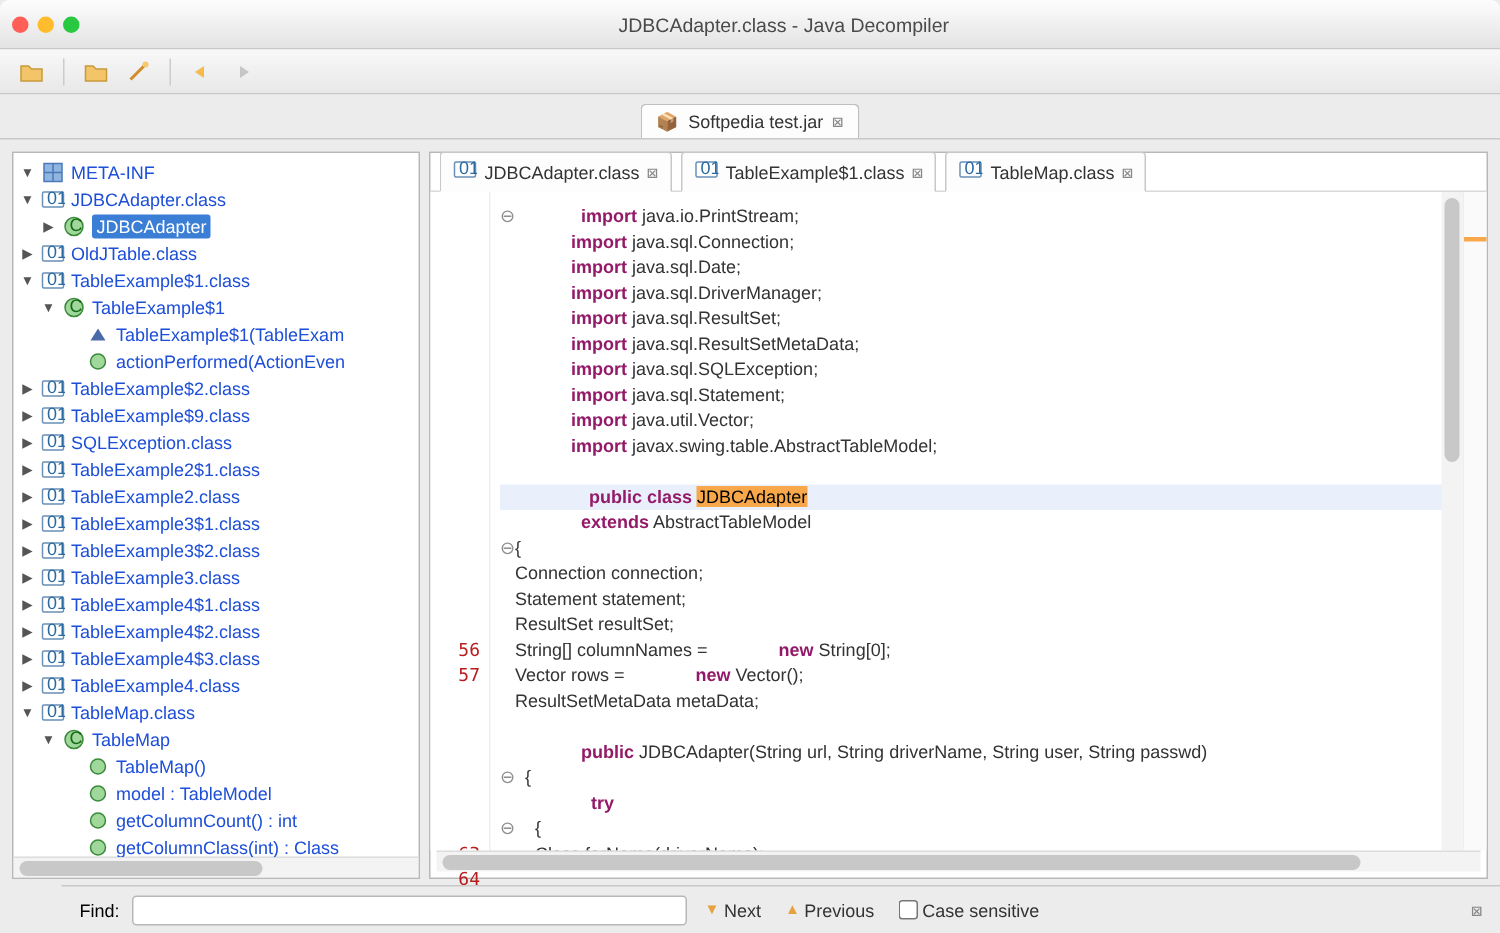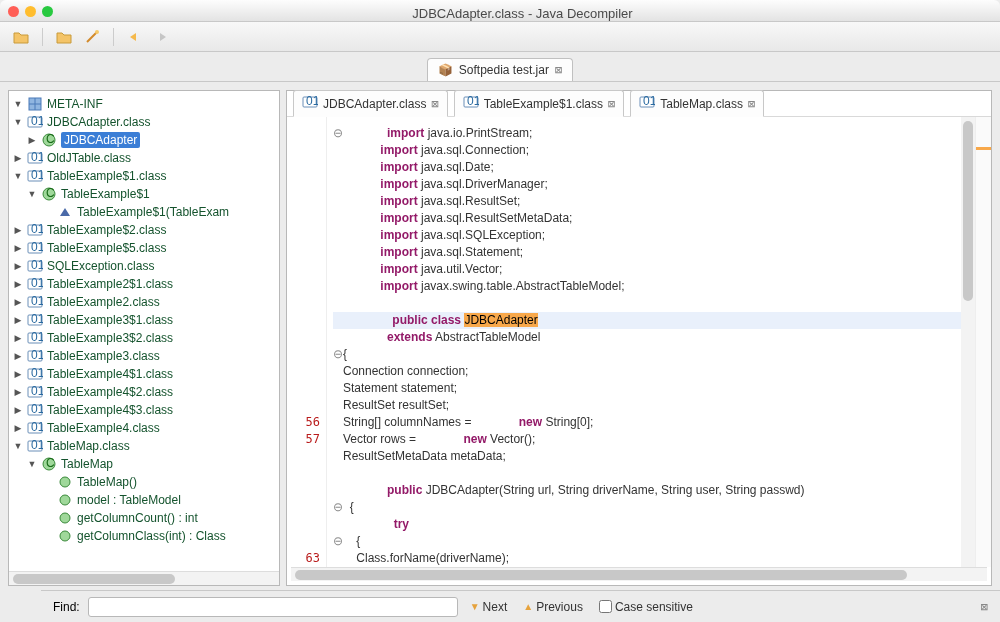--- a/index.html
+++ b/index.html
@@ -1,36 +1,36 @@
 <!DOCTYPE html>
 <html><head>
 <meta charset="utf-8">
 <style>
 * { margin: 0; padding: 0; box-sizing: border-box; font-family: "Lucida Grande", Arial, sans-serif; font-size: 12px; }
 body { background: #ececec; width: 1000px; height: 622px; overflow: hidden; display: flex; flex-direction: column; }
-.titlebar { height: 22px; background: linear-gradient(#fdfdfd,#e3e3e3); border-bottom: 1px solid #c8c8c8; display: flex; align-items: flex-start; padding: 6px 8px; border-radius: 6px 6px 0 0; }
+.titlebar { height: 22px; background: linear-gradient(#fdfdfd,#e3e3e3); border-bottom: 1px solid #c8c8c8; display: flex; align-items: center; padding: 16px 8px; border-radius: 6px 6px 0 0; }
 .traffic { display: flex; gap: 6px; }
 .tdot { width: 11px; height: 11px; border-radius: 50%; }
 .red { background:#ff5f57; } .yellow{background:#ffbd2e;} .green{background:#28c940;}
 .title { flex:1; text-align:center; color:#4a4a4a; font-size:13px; }
 .toolbar { height: 30px; background: linear-gradient(#f8f8f8,#e8e8e8); border-bottom:1px solid #c8c8c8; display:flex; align-items:center; gap:6px; padding:0 10px; }
 .toolbar .sep { width:1px; height:18px; background:#ccc; margin:0 4px; }
 .tbtn { width:22px; height:22px; display:flex; align-items:center; justify-content:center; cursor:pointer; border-radius:3px; }
 
 .tabstrip { height: 30px; display:flex; align-items:flex-end; justify-content:center; background:#ececec; border-bottom:1px solid #c8c8c8; }
 .jartab { background:#fdfdfd; border:1px solid #c0c0c0; border-bottom:none; border-radius:4px 4px 0 0; padding:4px 10px; display:flex; align-items:center; gap:6px; font-size:12px; color:#333; }
 .jartab .cls { color:#888; cursor:pointer; font-family:monospace; }
 
 .workarea { flex:1; display:flex; padding:8px 8px 4px 8px; gap:6px; min-height:0; }
 .treepanel { width:272px; background:#fff; border:1px solid #b8b8b8; display:flex; flex-direction:column; overflow:hidden; position:relative; }
 .tree { flex:1; overflow:auto; padding:4px 0; }
 .treerow { display:flex; align-items:center; gap:4px; padding:1px 4px; cursor:pointer; white-space:nowrap; height:18px; }
 .treerow .arr { width:10px; text-align:center; color:#555; font-size:9px; }
 .treerow .ico { width:16px; height:16px; display:inline-flex; align-items:center; justify-content:center; }
-.treerow .lbl { font-size:12px; color:#14532d; }
+.treerow .lbl { font-size:12px; color:#1d4ed8; }
 .treerow.sel .lbl { background:#3b7ed6; color:#fff; padding:1px 3px; border-radius:2px; }
 .in1 { padding-left:18px; } .in2{padding-left:34px;}
 .hscroll { height:14px; background:#f3f3f3; border-top:1px solid #ddd; }
 .hscroll .thumb { width:60%; height:10px; background:#c8c8c8; border-radius:5px; margin:2px 0 0 4px; }
 
 .editorpanel { flex:1; background:#fff; border:1px solid #b8b8b8; display:flex; flex-direction:column; min-width:0; }
 .editortabs { height:26px; display:flex; align-items:flex-end; padding:0 6px; gap:6px; border-bottom:1px solid #d9d9d9; }
 .etab { background:#fdfdfd; border:1px solid #c8c8c8; border-bottom:1px solid #fdfdfd; border-radius:3px 3px 0 0; padding:3px 8px; display:flex; align-items:center; gap:5px; font-size:12px; color:#333; margin-bottom:-1px; cursor:pointer; }
 .etab .cls { color:#888; cursor:pointer; font-family:monospace; }
 
@@ -173,39 +173,48 @@
         </div>
         <div class="treerow in2">
           <span class="arr"></span>
           <span class="ico">
             <svg width="16" height="16">
               <path d="M3 12 L8 4 L13 12 Z" fill="#4a6aa8"></path>
             </svg>
           </span>
           <span class="lbl">TableExample$1(TableExam</span>
         </div>
+        <div class="treerow in2">
+          <span class="arr"></span>
+          <span class="ico">
+            <svg width="16" height="16">
+              <circle cx="8" cy="8" r="5" fill="#9fd89a" stroke="#3a8a3a"></circle>
+            </svg>
+          </span>
+          <span class="lbl">actionPerformed(ActionEven</span>
+        </div>
         <div class="treerow in0">
           <span class="arr">▶</span>
           <span class="ico">
             <svg width="16" height="16">
               <rect x="1" y="3" width="14" height="10" rx="1" fill="#fff" stroke="#6a8fb8"></rect>
               <text x="4" y="11" font-size="7" fill="#2a6aa0">010</text>
             </svg>
           </span>
           <span class="lbl">TableExample$2.class</span>
         </div>
         <div class="treerow in0">
           <span class="arr">▶</span>
           <span class="ico">
             <svg width="16" height="16">
               <rect x="1" y="3" width="14" height="10" rx="1" fill="#fff" stroke="#6a8fb8"></rect>
               <text x="4" y="11" font-size="7" fill="#2a6aa0">010</text>
             </svg>
           </span>
-          <span class="lbl">TableExample$5.class</span>
+          <span class="lbl">TableExample$9.class</span>
         </div>
         <div class="treerow in0">
           <span class="arr">▶</span>
           <span class="ico">
             <svg width="16" height="16">
               <rect x="1" y="3" width="14" height="10" rx="1" fill="#fff" stroke="#6a8fb8"></rect>
               <text x="4" y="11" font-size="7" fill="#2a6aa0">010</text>
             </svg>
           </span>
           <span class="lbl">SQLException.class</span>

